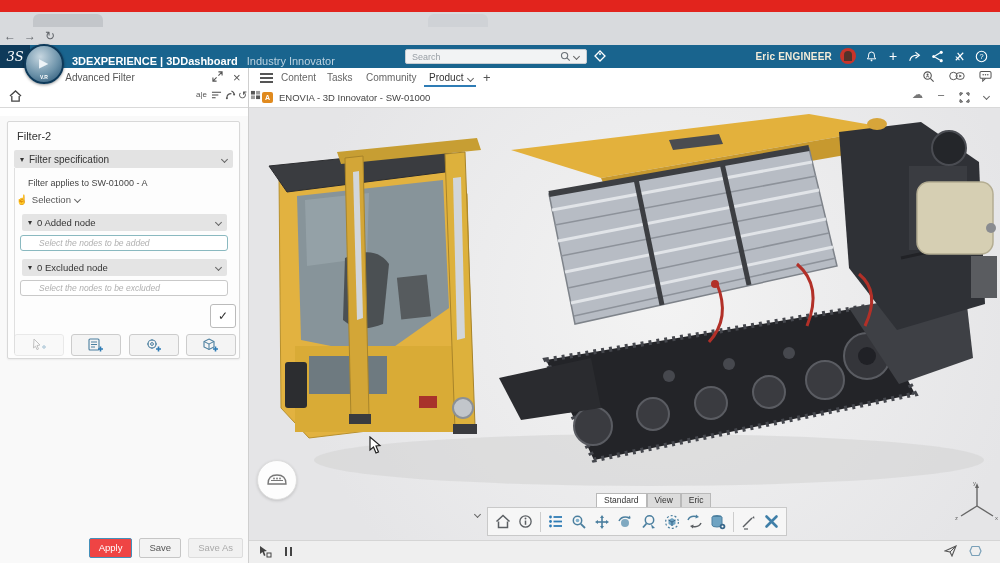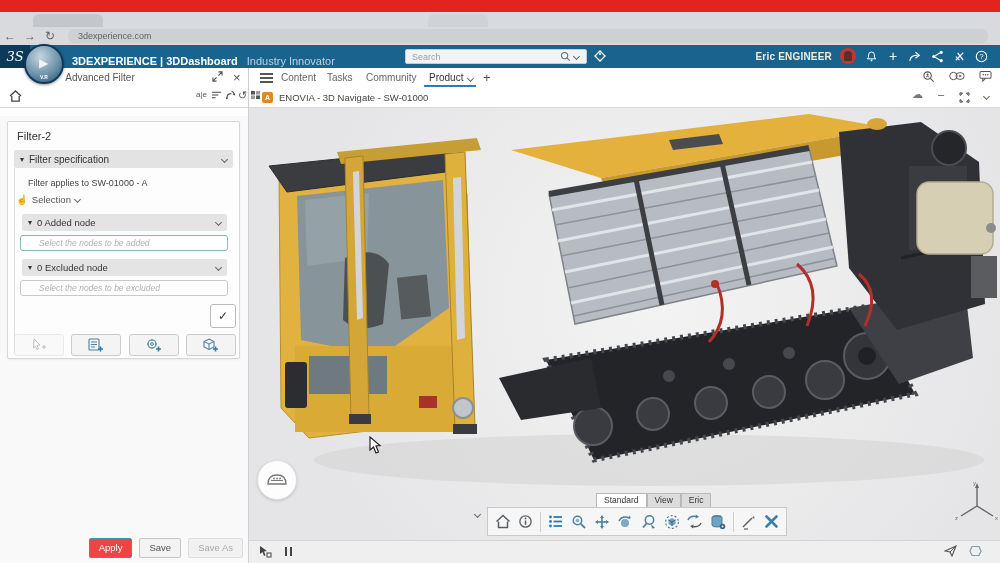--- a/index.html
+++ b/index.html
@@ -111,23 +111,20 @@
 <div class="screen">
 
   <div class="redbar"></div>
   <div class="chrome">
     <div class="chrome-tab"></div>
     <div class="chrome-tab2"></div>
     <div class="addr-row">
       <span class="nav-glyph">←</span>
       <span class="nav-glyph">→</span>
       <span class="nav-glyph">↻</span>
-      <div class="url-pill">
-        <span class="url-text">3dexperience.com</span>
-      </div>
     </div>
   </div>
 
   <div class="appbar"></div>
   <div class="brandblock">3S</div>
   <div class="compass">
     <span class="play">▶</span>
     <span class="ver">V.R</span>
   </div>
   <div class="brand">
@@ -264,21 +261,21 @@
 
   <span class="r3-ic" style="left:236px;top:90px;">
     <svg width="11" height="10" viewBox="0 0 12 11" style="margin-left:14px;">
         <rect x="1" y="1" width="4.4" height="4" fill="#555"></rect>
         <rect x="6.6" y="1" width="4.4" height="4" fill="#9a9a9a"></rect>
         <rect x="1" y="6" width="4.4" height="4" fill="#9a9a9a"></rect>
         <rect x="6.6" y="6" width="4.4" height="4" fill="#555"></rect>
       </svg>
   </span>
   <div class="enovia-ic">A</div>
-  <div class="viewer-title">ENOVIA - 3D Navigate - SW-01000</div>
+  <div class="viewer-title">ENOVIA - 3D Innovator - SW-01000</div>
   <span class="r3-ic" style="left:912px;top:88px;color:#777;">☁</span>
   <span class="r3-ic" style="left:938px;top:88px;color:#555;">–</span>
   <span class="r3-ic" style="left:959px;top:92px;">
     <svg width="11" height="11" viewBox="0 0 12 12">
         <path d="M1,4 L4,1 M8,1 L11,4 M11,8 L8,11 M4,11 L1,8" stroke="#555" stroke-width="1.2" fill="none"></path>
         <path d="M1,1 h2 M1,1 v2 M11,1 h-2 M11,1 v2 M11,11 h-2 M11,11 v-2 M1,11 h2 M1,11 v-2" stroke="#555" stroke-width="1.2"></path>
       </svg>
   </span>
   <span class="chev" style="position:absolute;left:984px;top:94px;"></span>
 

